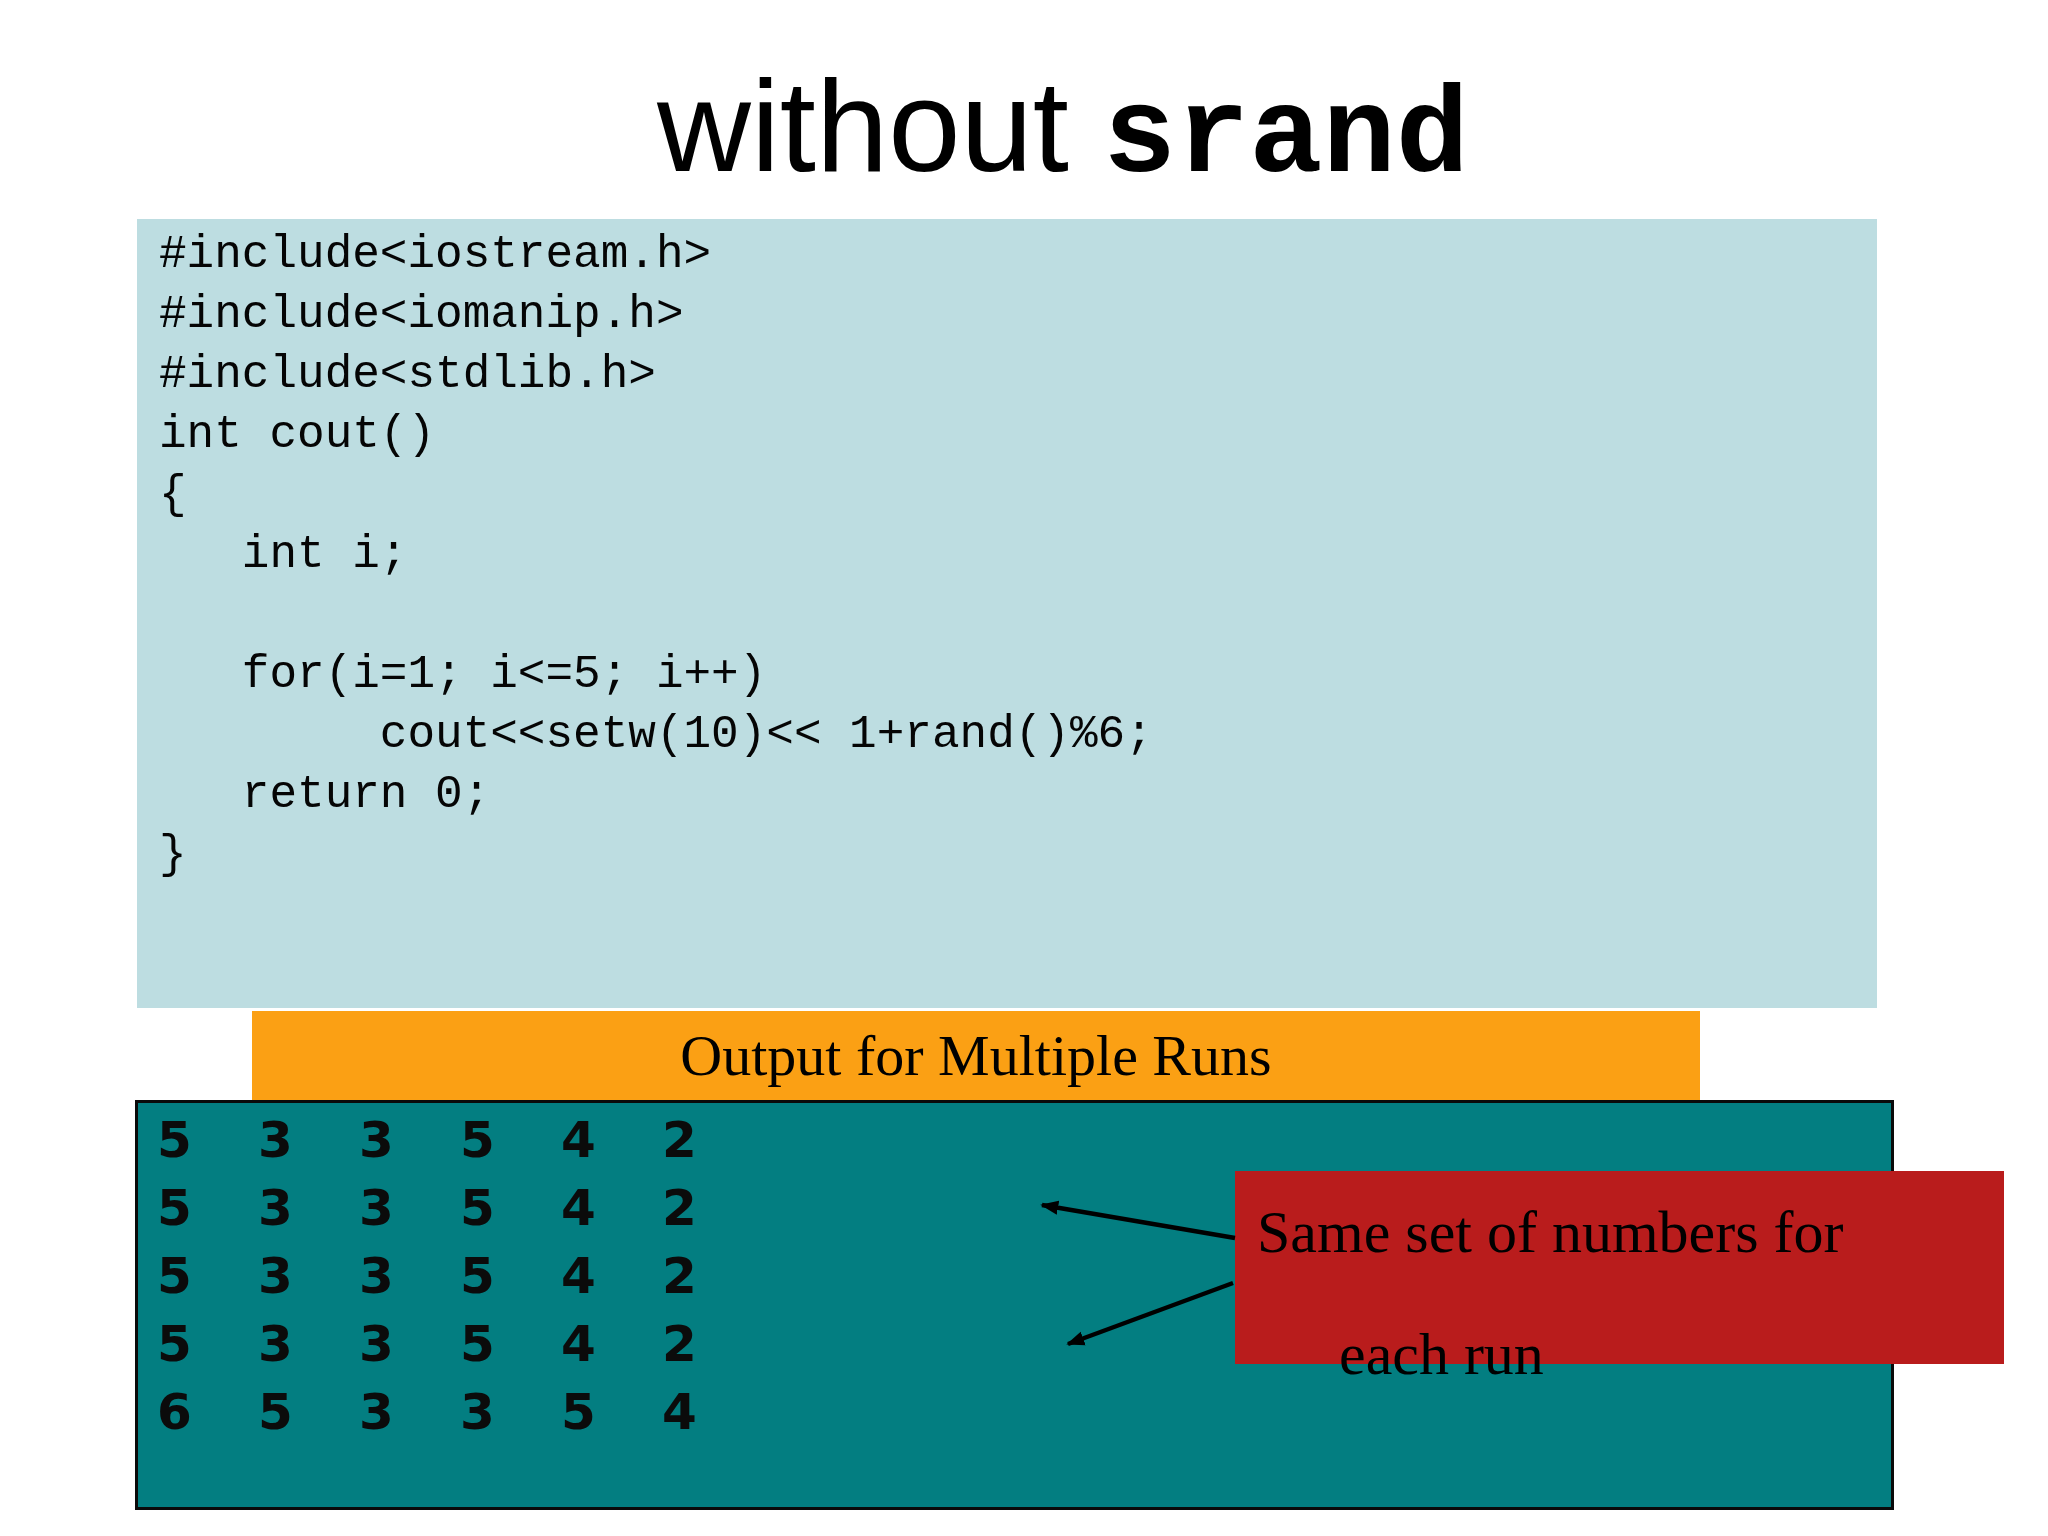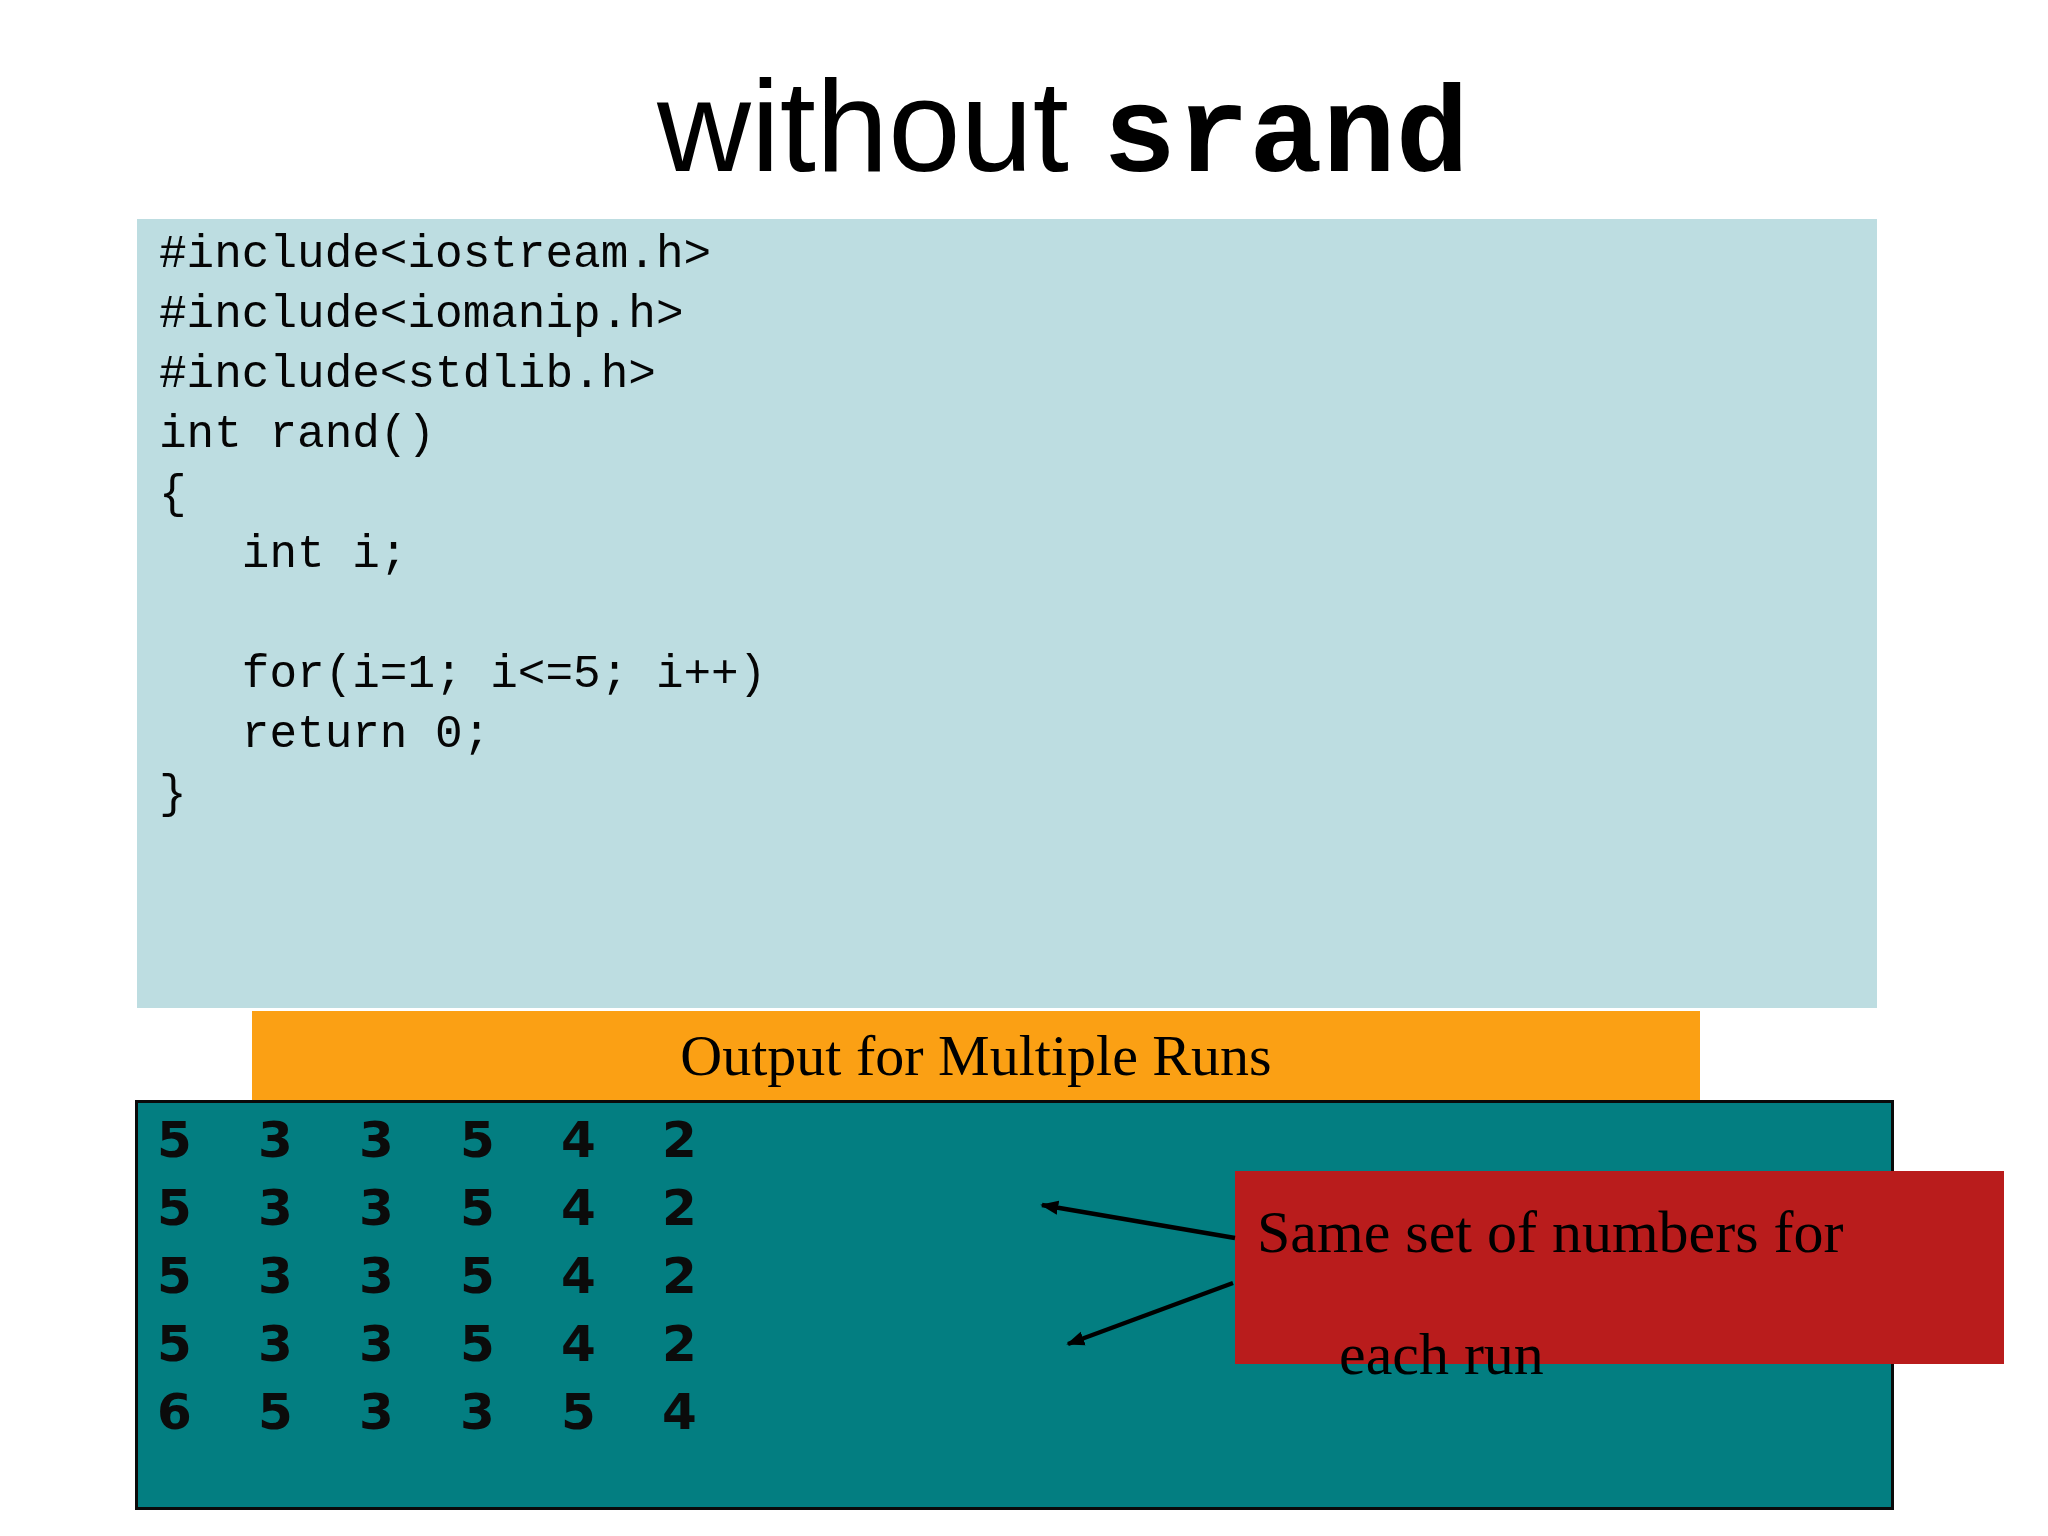--- a/index.html
+++ b/index.html
@@ -48,25 +48,26 @@
 
   <div class="title">
     <span class="title-regular">without</span><span class="title-code">srand</span>
   </div>
 
   <div class="code-box">
     <div class="code-text">
       <div class="code-line">#include&lt;iostream.h&gt;</div>
       <div class="code-line">#include&lt;iomanip.h&gt;</div>
       <div class="code-line">#include&lt;stdlib.h&gt;</div>
-      <div class="code-line">int rand()</div>
+      <div class="code-line">int cout()</div>
       <div class="code-line">{</div>
       <div class="code-line">   int i;</div>
       <div class="code-line"></div>
       <div class="code-line">   for(i=1; i&lt;=5; i++)</div>
+      <div class="code-line">        cout&lt;&lt;setw(10)&lt;&lt; 1+rand()%6;</div>
       <div class="code-line">   return 0;</div>
       <div class="code-line">}</div>
     </div>
   </div>
 
   <div class="output-box">
     <div class="out-rows">
       <div class="out-row">
         <span class="out-cell">5</span><span class="out-cell">3</span><span class="out-cell">3</span><span class="out-cell">5</span><span class="out-cell">4</span><span class="out-cell">2</span>
       </div>

